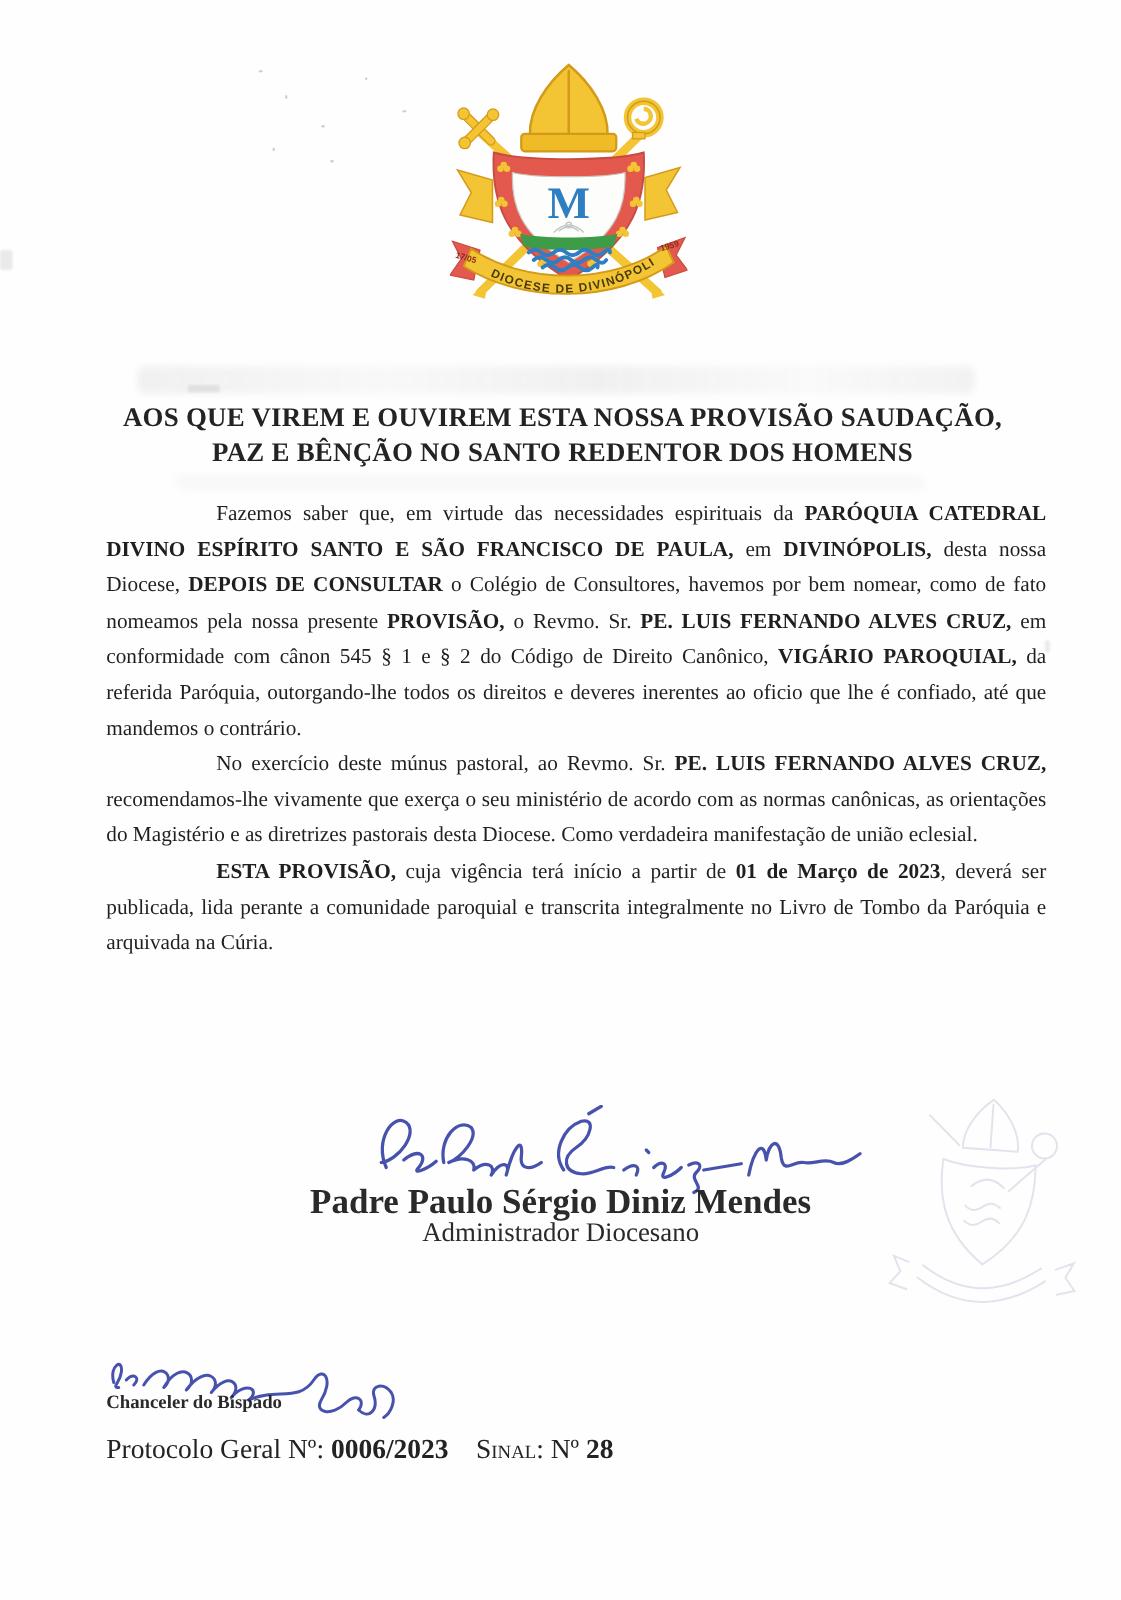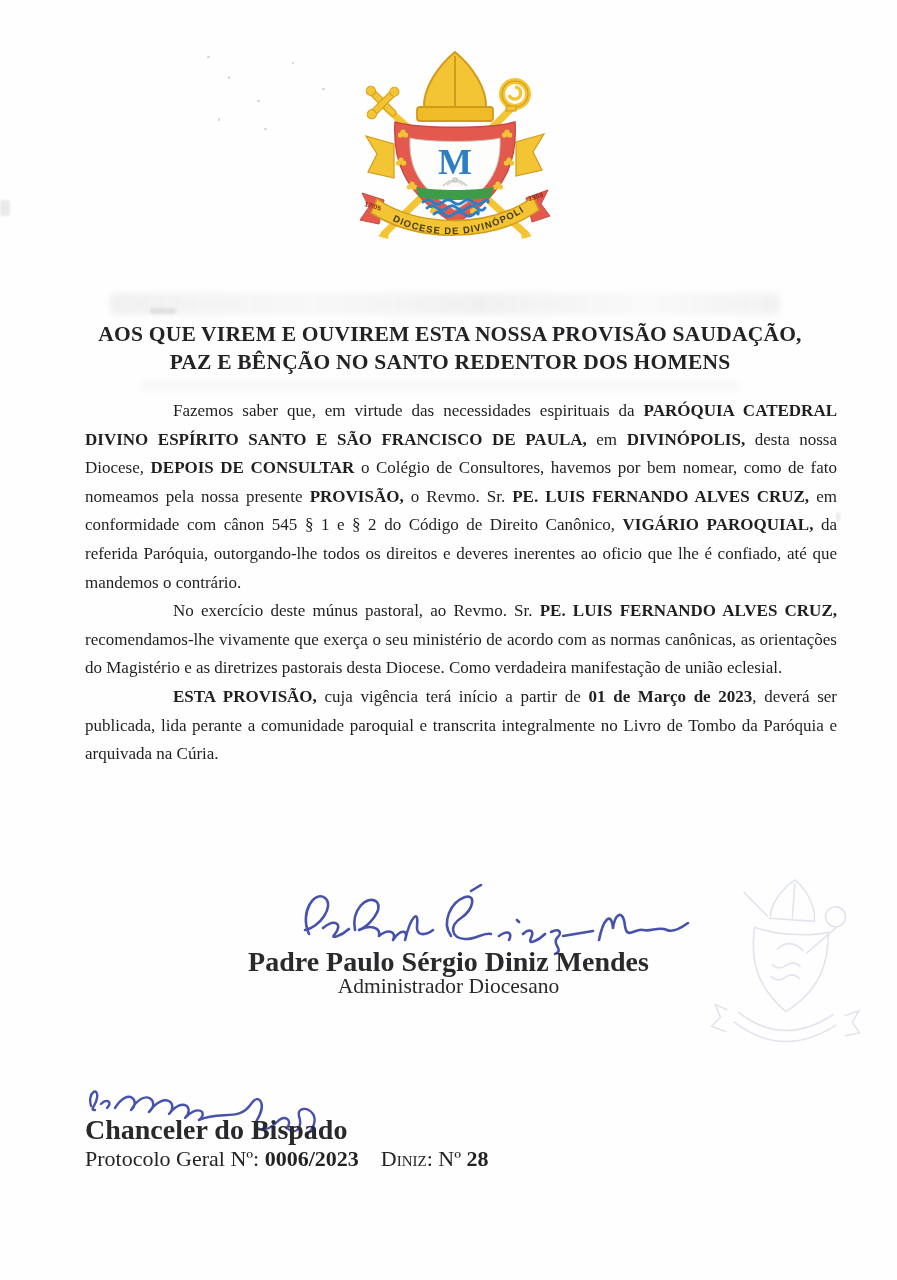--- a/index.html
+++ b/index.html
@@ -19,21 +19,21 @@
               font-weight:700;font-size:21.5px;line-height:27.5px;letter-spacing:.2px;color:#232225;}
   .bodytext{position:absolute;left:85px;top:397px;width:752px;font-size:17px;
             line-height:28.6px;text-align:justify;color:#1f1e20;}
   .para{margin:0;text-indent:88px;}
   .sigblock{position:absolute;left:0;top:884px;width:897px;text-align:center;}
   .sig-admin{position:absolute;left:292px;top:0px;width:402px;height:72px;}
   .sig-name{position:absolute;left:0;top:62px;width:100%;font-weight:700;font-size:28px;color:#2a292c;}
   .sig-role{position:absolute;left:0;top:90px;width:100%;font-weight:400;font-size:21.5px;color:#2a292c;}
   .chanblock{position:absolute;left:85px;top:1078px;width:600px;}
   .sig-chan{position:absolute;left:-4px;top:0px;width:270px;height:64px;}
-  .chan-role{position:absolute;left:0;top:36px;font-weight:700;font-size:28px;color:#29282b;}
+  .chan-role{position:absolute;left:0;top:36px;font-weight:700;font-size:15px;color:#29282b;}
   .protocol{position:absolute;left:0;top:68px;font-size:22px;white-space:nowrap;color:#232225;}
   .protocol .gap{display:inline-block;width:22px;}
   .sc{font-variant:small-caps;}
   .seal{position:absolute;left:693px;top:866px;width:200px;height:230px;opacity:.85;transform:rotate(4deg);}
   .speck{position:absolute;border-radius:50%;background:rgba(90,90,95,.28);}
   .smudge{position:absolute;background:rgba(110,110,118,.14);filter:blur(1px);border-radius:2px;}
 </style>
 </head>
 <body>
 
@@ -210,17 +210,17 @@
       <g fill="none" stroke="#3D49A8" stroke-width="2.4" stroke-linecap="round" stroke-linejoin="round" opacity="0.95">
         <path d="M10,28 C6,14 18,8 16,20 C15,28 8,32 14,32"></path>
         <path d="M20,26 C26,20 32,24 26,30"></path>
         <path d="M34,30 C48,8 60,24 50,32 C64,8 80,24 68,34 C84,12 98,26 88,36 C102,18 114,30 104,40 C116,26 128,34 118,42"></path>
         <path d="M118,42 C140,32 158,44 170,26 C178,14 186,26 176,42 C170,52 184,56 196,44 C204,36 212,42 206,50"></path>
         <path d="M206,50 C214,58 222,50 218,38 C216,30 226,28 232,36 C236,42 232,52 226,56"></path>
       </g>
     </svg>
     <div class="chan-role">Chanceler do Bispado</div>
     <div class="protocol">
-      <span>Protocolo Geral Nº: </span><span class="b">0006/2023</span><span class="gap"></span><span class="sc">Diniz:</span><span> Nº </span><span class="b">28</span>
+      <span>Protocolo Geral Nº: </span><span class="b">0006/2023</span><span class="gap"></span><span class="sc">Sinal:</span><span> Nº </span><span class="b">28</span>
     </div>
   </div>
 
 </div>
 
 </body></html>

